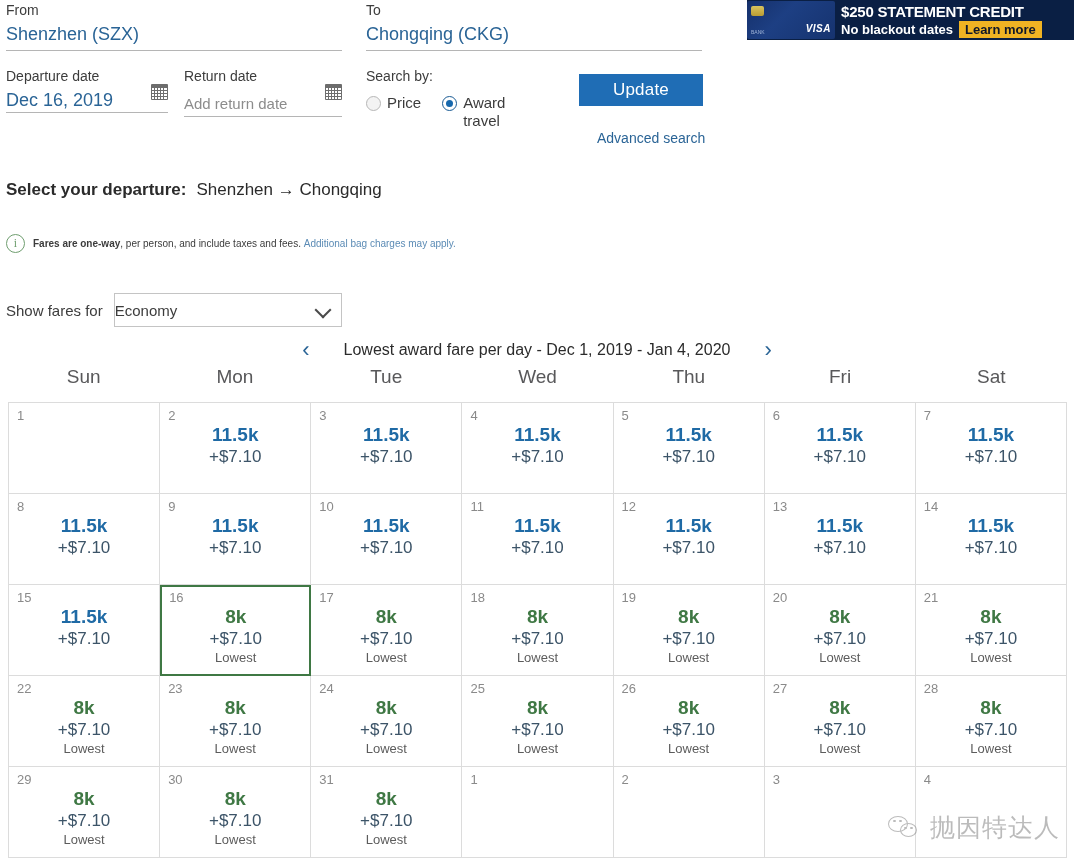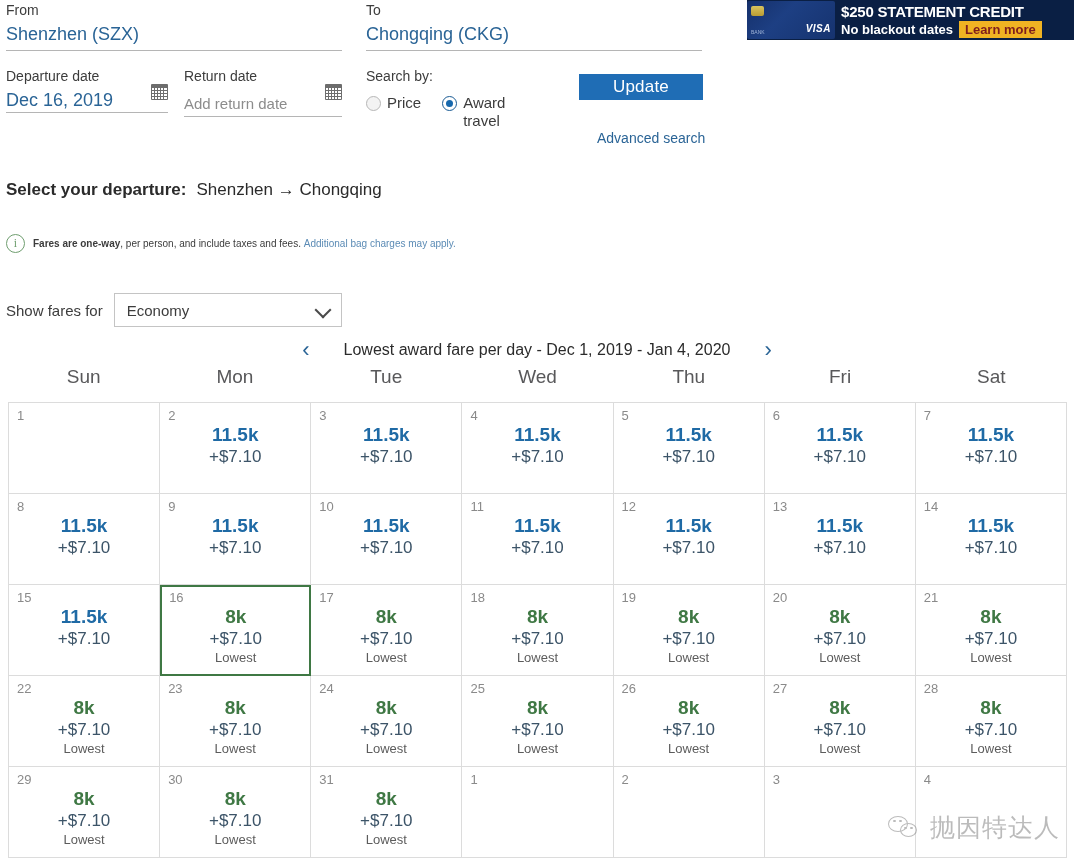--- a/index.html
+++ b/index.html
@@ -56,21 +56,21 @@
     position: relative;
   }
   .radio-dot.on { border-color: #1a5b94; background: #ffffff; }
   .radio-dot.on::after {
     content: ""; position: absolute; left: 3px; top: 3px;
     width: 7px; height: 7px; border-radius: 50%; background: #1768ad;
   }
   .radio-text { line-height: 18px; max-width: 70px; }
 
   .update-btn {
-    position: absolute; left: 579px; top: 74px; width: 124px; height: 26px;
+    position: absolute; left: 579px; top: 74px; width: 124px; height: 32px;
     background: #1f6db5; color: #ffffff; border: none;
     font-size: 17px; font-family: "Liberation Sans", sans-serif;
     cursor: pointer; letter-spacing: .2px;
   }
   .adv-search {
     position: absolute; left: 597px; top: 130px;
     font-size: 14px; color: #2a6496; cursor: pointer; white-space: nowrap;
   }
 
   
@@ -95,21 +95,21 @@
     position: absolute; left: 4px; bottom: 4px; color: #9fb4d8; font-size: 5px;
   }
   .ad-text { flex: 1 1 auto; padding-left: 6px; }
   .ad-line1 {
     color: #ffffff; font-size: 15px; font-weight: bold; line-height: 17px;
     letter-spacing: -.2px; white-space: nowrap;
   }
   .ad-line2 { display: flex; align-items: center; gap: 6px; margin-top: 1px; }
   .ad-sub { color: #ffffff; font-size: 13px; font-weight: bold; white-space: nowrap; }
   .ad-cta {
-    background: #f0b323; color: #7f1d1d; font-size: 13px; font-weight: bold;
+    background: #f0b323; color: #0f172a; font-size: 13px; font-weight: bold;
     padding: 1px 6px; white-space: nowrap; cursor: pointer;
   }
 
   
   .select-dep { position: absolute; left: 6px; top: 180px; display: flex; align-items: baseline; gap: 10px; }
   .select-dep-label { font-size: 17px; font-weight: bold; color: #2b2b2b; }
   .select-dep-route { font-size: 17px; color: #2b2b2b; }
 
   .fares-note { position: absolute; left: 6px; top: 234px; display: flex; align-items: center; gap: 8px; }
   .info-icon {
@@ -120,21 +120,21 @@
   .fares-note-text { font-size: 10px; color: #3c3c3c; }
   .fares-note-text b { font-weight: bold; }
   .fares-note-link { color: #5b8bb5; cursor: pointer; }
 
   
   .showfares { position: absolute; left: 6px; top: 293px; display: flex; align-items: center; gap: 11px; }
   .showfares-label { font-size: 15px; color: #3c3c3c; }
   .select-box {
     width: 228px; height: 34px; border: 1px solid #c4c4c4; background: #ffffff;
     display: flex; align-items: center; justify-content: space-between;
-    padding: 0 10px 0 12px; cursor: pointer;
+    padding: 0 10px 0 0; cursor: pointer;
   }
   .select-value { font-size: 15px; color: #3c3c3c; }
   .chev-down {
     width: 16px; height: 16px; position: relative; flex: 0 0 auto;
   }
   .chev-down::after {
     content: ""; position: absolute; left: 2px; top: 2px; width: 10px; height: 10px;
     border-right: 2.2px solid #4a4a4a; border-bottom: 2.2px solid #4a4a4a;
     transform: rotate(45deg);
   }

